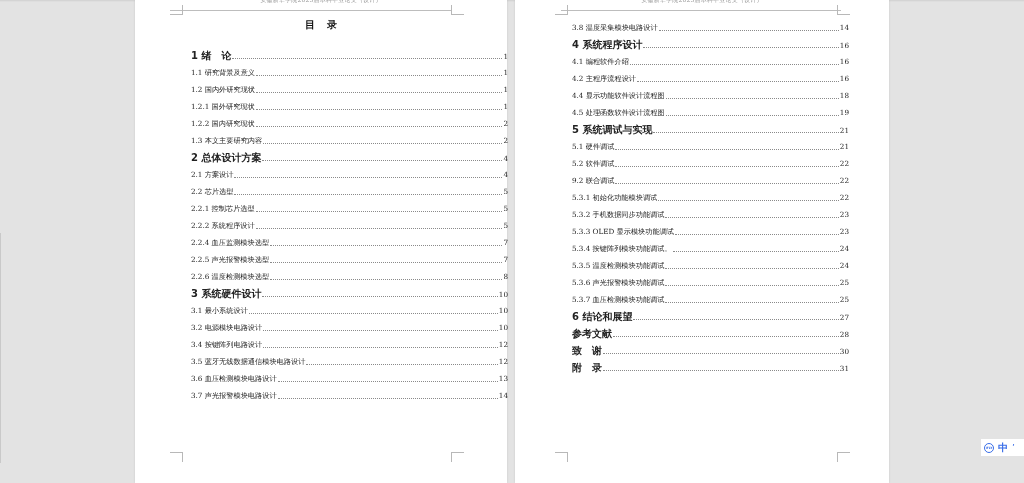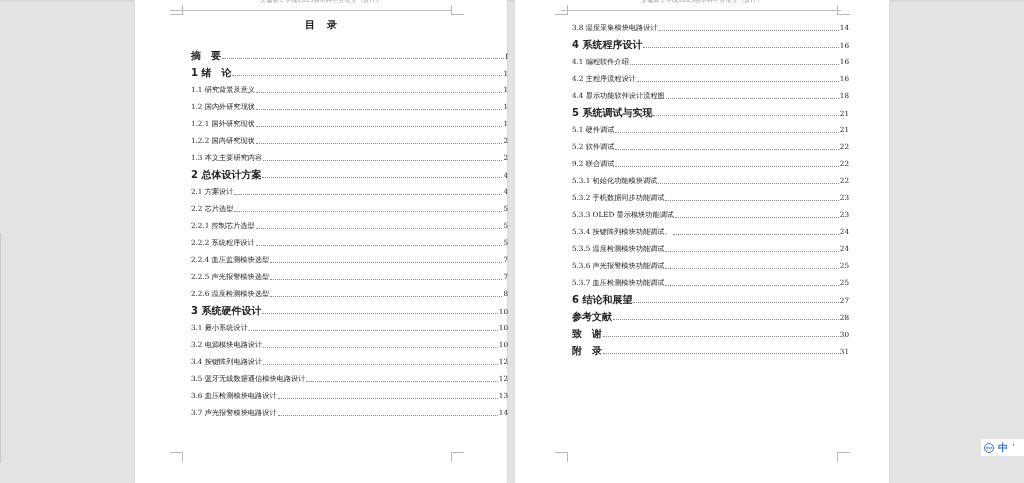--- a/index.html
+++ b/index.html
@@ -76,25 +76,20 @@
 <div class="left-rule"></div>
 
 <div class="page" id="page1">
   <div class="header-text">安徽新华学院2023届本科毕业论文（设计）</div>
   <div class="header-rule" style="left:35px; width:281px;"></div>
   <div class="corner c-tl" style="left:35px; top:5px;"></div>
   <div class="corner c-tr" style="left:316px; top:5px;"></div>
   <div class="toc-title">目录</div>
   <ul class="toc">
       <li class="toc-row bold">
-        <span class="lbl">摘　要</span>
-        <span class="dots"></span>
-        <span class="pg">I</span>
-      </li>
-      <li class="toc-row bold">
         <span class="lbl">1 绪　论</span>
         <span class="dots"></span>
         <span class="pg">1</span>
       </li>
       <li class="toc-row">
         <span class="lbl">1.1 研究背景及意义</span>
         <span class="dots"></span>
         <span class="pg">1</span>
       </li>
       <li class="toc-row">
@@ -221,20 +216,25 @@
       <li class="toc-row">
         <span class="lbl">4.2  主程序流程设计</span>
         <span class="dots"></span>
         <span class="pg">16</span>
       </li>
       <li class="toc-row">
         <span class="lbl">4.4 显示功能软件设计流程图</span>
         <span class="dots"></span>
         <span class="pg">18</span>
       </li>
+      <li class="toc-row">
+        <span class="lbl">4.5 处理函数软件设计流程图</span>
+        <span class="dots"></span>
+        <span class="pg">19</span>
+      </li>
       <li class="toc-row bold">
         <span class="lbl">5 系统调试与实现</span>
         <span class="dots"></span>
         <span class="pg">21</span>
       </li>
       <li class="toc-row">
         <span class="lbl">5.1 硬件调试</span>
         <span class="dots"></span>
         <span class="pg">21</span>
       </li>

